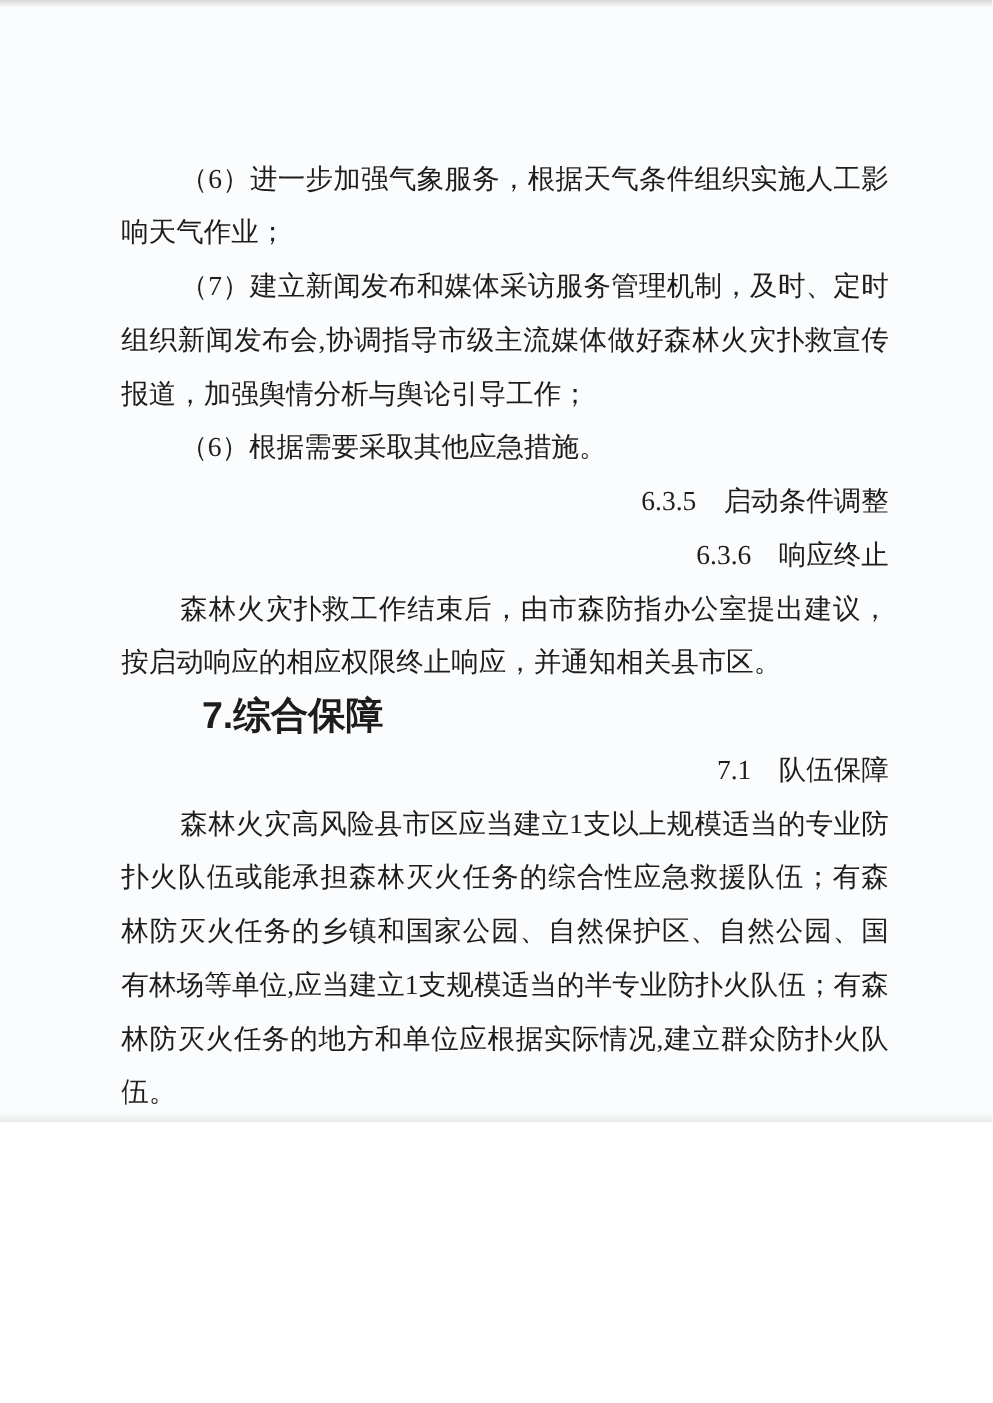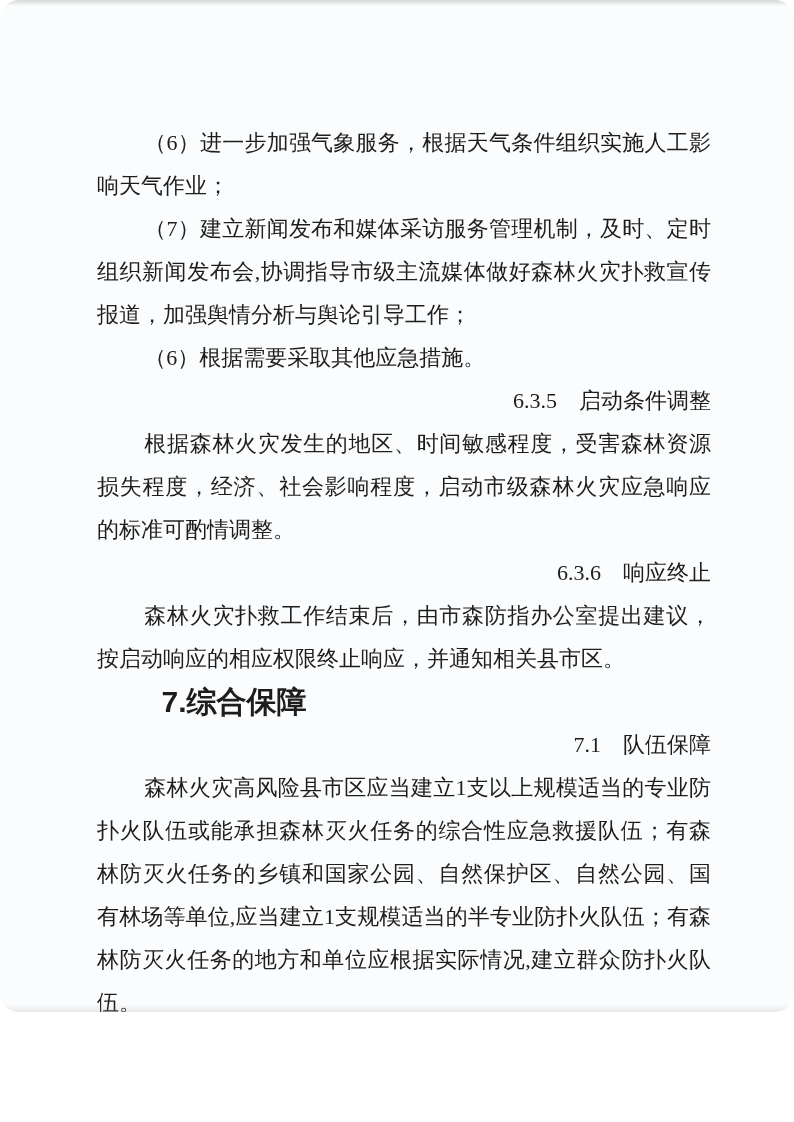--- a/index.html
+++ b/index.html
@@ -3,25 +3,24 @@
 <meta charset="utf-8">
 <style>
   html, body {
     margin: 0;
     padding: 0;
     background: #ffffff;
   }
   .page {
     position: relative;
     width: 794px;
-    height: 1012px;
+    height: 898px;
     background: #fbfcfd;
     overflow: hidden;
     font-family: "Liberation Serif", serif;
-    border-radius: 19px;
   }
   
   .page::before {
     content: "";
     position: absolute;
     left: 0; top: 0; right: 0;
     height: 6px;
     background: linear-gradient(to bottom, rgba(120,120,120,0.28), rgba(120,120,120,0));
     pointer-events: none;
   }
@@ -72,21 +71,20 @@
 </style>
 </head>
 <body>
 
 <div class="page">
   <div class="content">
     <p>（6）进一步加强气象服务，根据天气条件组织实施人工影响天气作业；</p>
     <p>（7）建立新闻发布和媒体采访服务管理机制，及时、定时组织新闻发布会,协调指导市级主流媒体做好森林火灾扑救宣传报道，加强舆情分析与舆论引导工作；</p>
     <p>（6）根据需要采取其他应急措施。</p>
     <p class="heading">6.3.5　启动条件调整</p>
-    <p>根据森林火灾发生的地区、时间敏感程度，受害森林资源损失程度，经济、社会影响程度，启动市级森林火灾应急响应的标准可酌情调整。</p>
     <p class="heading">6.3.6　响应终止</p>
     <p>森林火灾扑救工作结束后，由市森防指办公室提出建议，按启动响应的相应权限终止响应，并通知相关县市区。</p>
     <p class="chapter-heading">7.综合保障</p>
     <p class="heading">7.1　队伍保障</p>
     <p>森林火灾高风险县市区应当建立1支以上规模适当的专业防扑火队伍或能承担森林灭火任务的综合性应急救援队伍；有森林防灭火任务的乡镇和国家公园、自然保护区、自然公园、国有林场等单位,应当建立1支规模适当的半专业防扑火队伍；有森林防灭火任务的地方和单位应根据实际情况,建立群众防扑火队伍。</p>
   </div>
 
   <div class="page-footer">— 30 —</div>
 </div>
 

